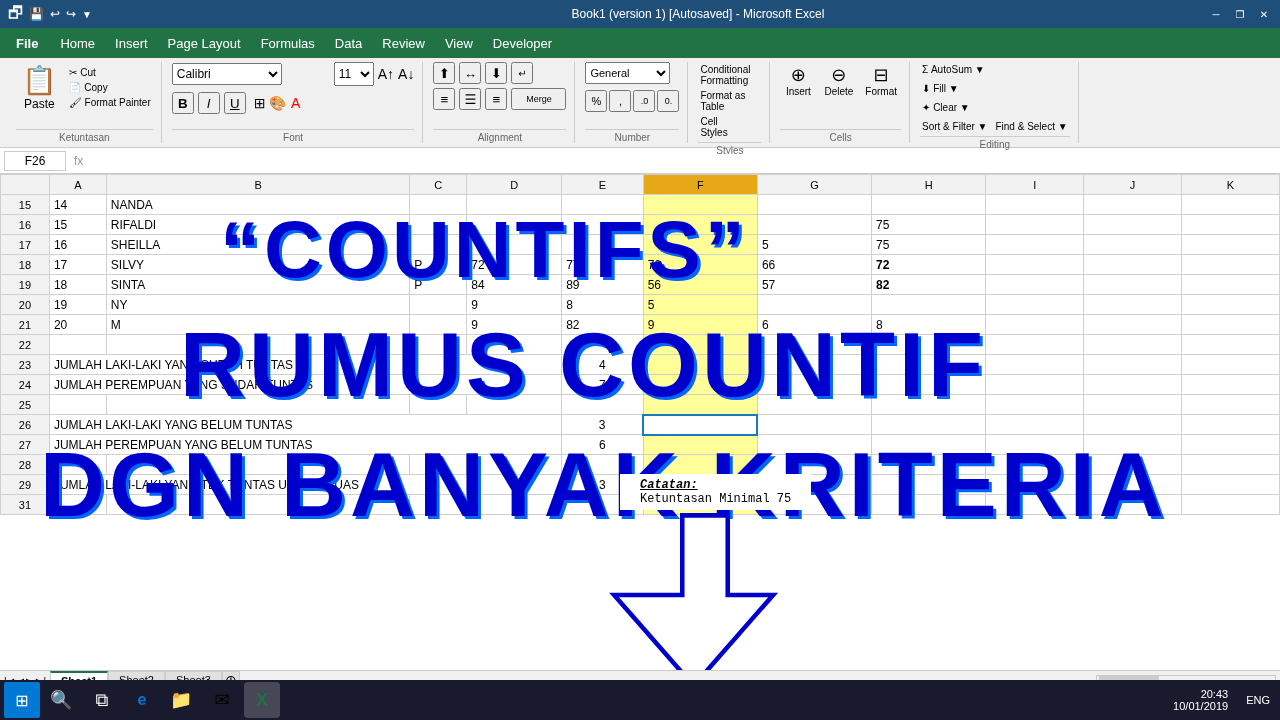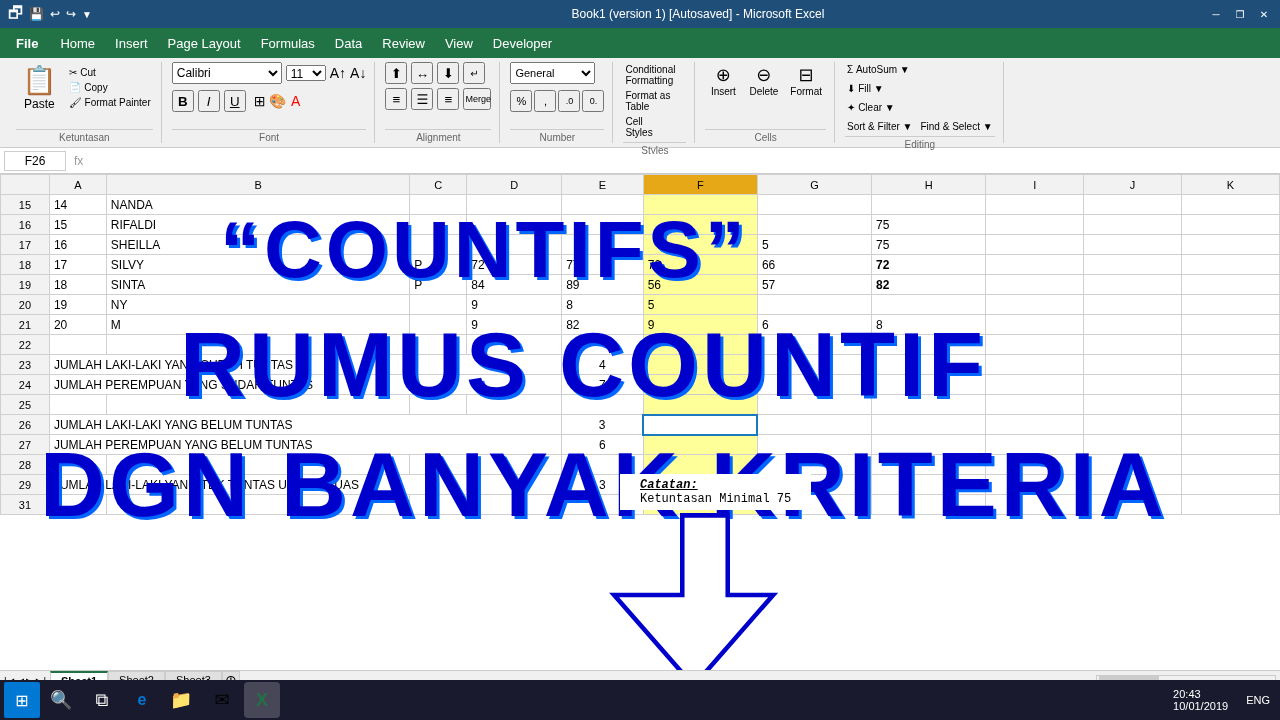--- a/index.html
+++ b/index.html
@@ -374,21 +374,21 @@
     </div>
     <div class="ribbon-group-label">Ketuntasan</div>
   </div>
 
   <div class="ribbon-group" style="min-width:180px;">
     <div class="ribbon-group-content" style="flex-direction:column;">
       <div style="display:flex;gap:4px;align-items:center;margin-bottom:2px;">
         <select style="width:110px;font-size:12px;height:22px;">
           <option>Calibri</option>
         </select>
-        <select style="width:40px;font-size:12px;height:16px;">
+        <select style="width:40px;font-size:12px;height:24px;margin-left:48px;">
           <option>11</option>
         </select>
         <span style="cursor:pointer;font-size:14px;">A↑</span>
         <span style="cursor:pointer;font-size:14px;">A↓</span>
       </div>
       <div style="display:flex;gap:4px;align-items:center;">
         <button style="font-weight:bold;width:22px;height:22px;cursor:pointer;">B</button>
         <button style="font-style:italic;width:22px;height:22px;cursor:pointer;">I</button>
         <button style="text-decoration:underline;width:22px;height:22px;cursor:pointer;">U</button>
         <span style="cursor:pointer;font-size:14px;margin-left:4px;">⊞</span>
@@ -404,21 +404,21 @@
       <div style="display:flex;gap:4px;">
         <button style="width:22px;height:22px;cursor:pointer;">⬆</button>
         <button style="width:22px;height:22px;cursor:pointer;">↔</button>
         <button style="width:22px;height:22px;cursor:pointer;">⬇</button>
         <button style="width:22px;height:22px;cursor:pointer;font-size:10px;">↵</button>
       </div>
       <div style="display:flex;gap:4px;">
         <button style="width:22px;height:22px;cursor:pointer;">≡</button>
         <button style="width:22px;height:22px;cursor:pointer;">☰</button>
         <button style="width:22px;height:22px;cursor:pointer;">≡</button>
-        <button style="width:28px;height:22px;cursor:pointer;font-size:9px;">Merge</button>
+        <button style="width:55px;height:22px;cursor:pointer;font-size:9px;">Merge</button>
       </div>
     </div>
     <div class="ribbon-group-label">Alignment</div>
   </div>
 
   <div class="ribbon-group" style="min-width:100px;">
     <div class="ribbon-group-content" style="flex-direction:column;">
       <div>
         <select style="width:85px;font-size:11px;height:22px;margin-bottom:2px;">
           <option>General</option>
@@ -822,18 +822,18 @@
   <div class="taskbar-btn">
     <span style="color:#ffcc00;">📁</span>
   </div>
   <div class="taskbar-btn">
     <span>✉</span>
   </div>
   <div class="taskbar-btn" style="background:rgba(255,255,255,0.2);">
     <span style="color:#217346;font-weight:bold;">X</span>
   </div>
   <div style="flex:1;"></div>
-  <div style="color:white;font-size:11px;padding:0 8px;cursor:pointer;">
+  <div style="color:white;font-size:11px;text-align:right;padding:0 8px;cursor:pointer;">
     <div>20:43</div>
     <div>10/01/2019</div>
   </div>
   <div style="color:white;font-size:11px;padding:0 6px;">ENG</div>
 </div>
 
 </body></html>

